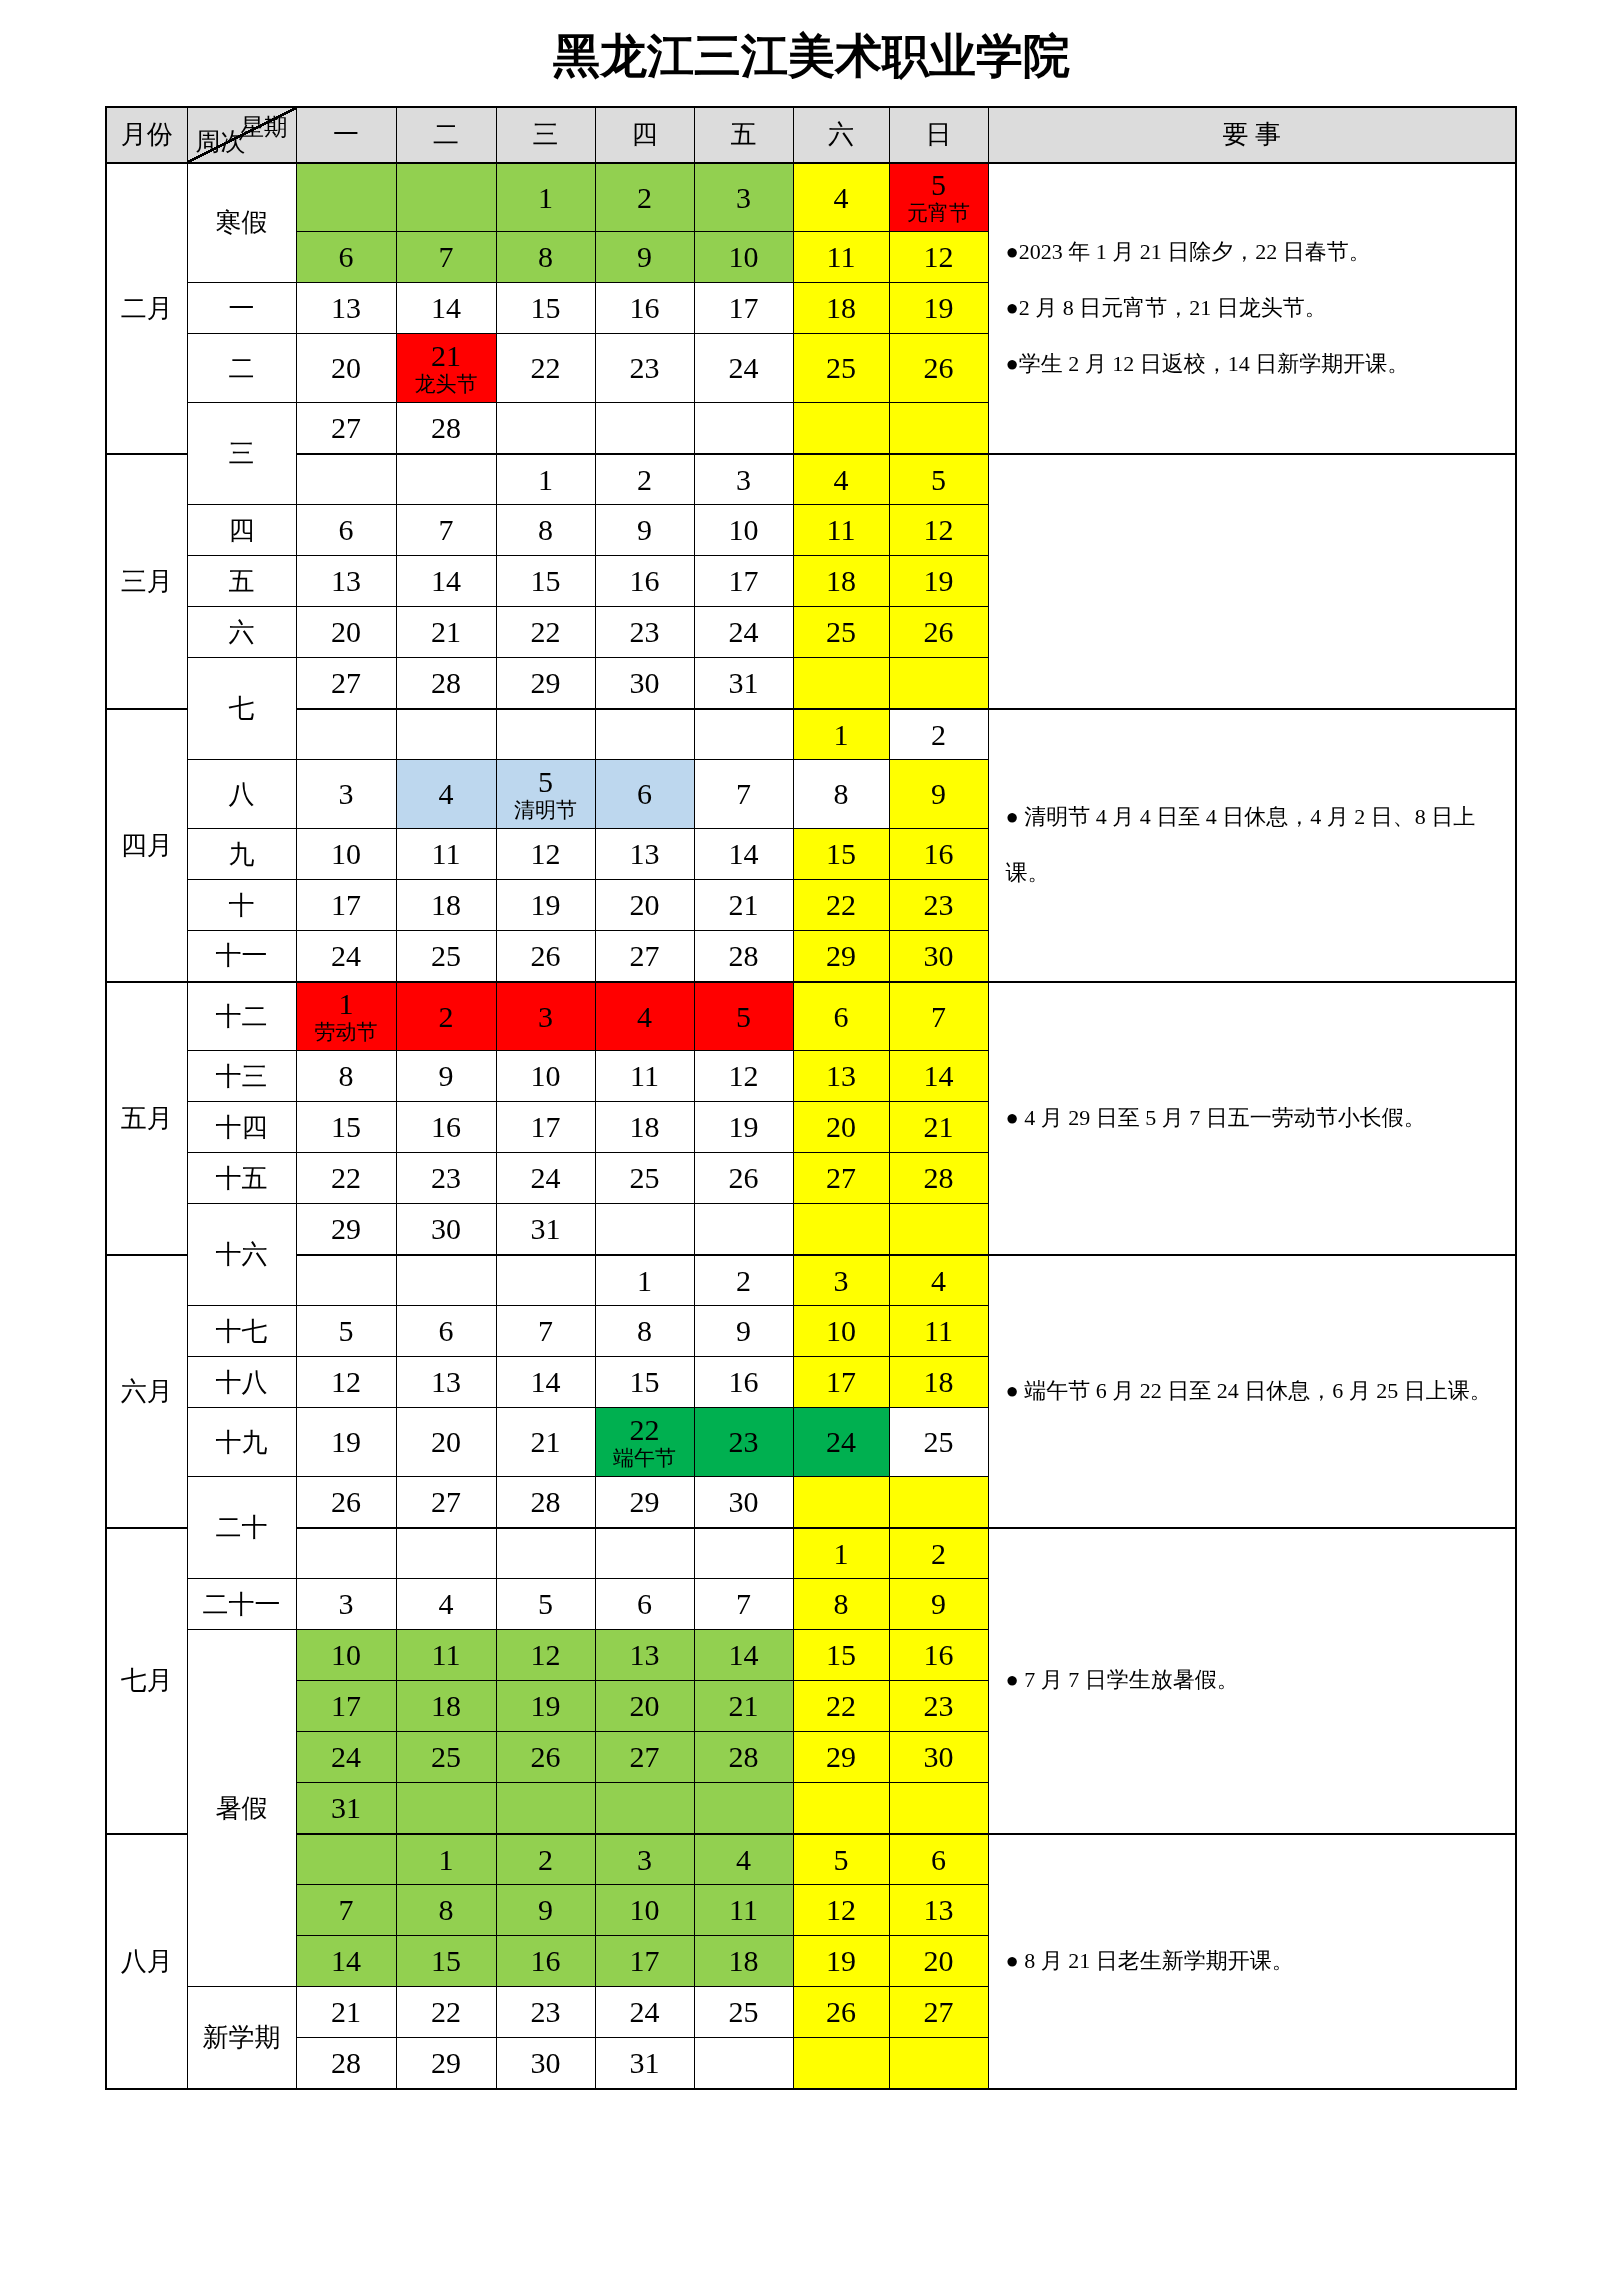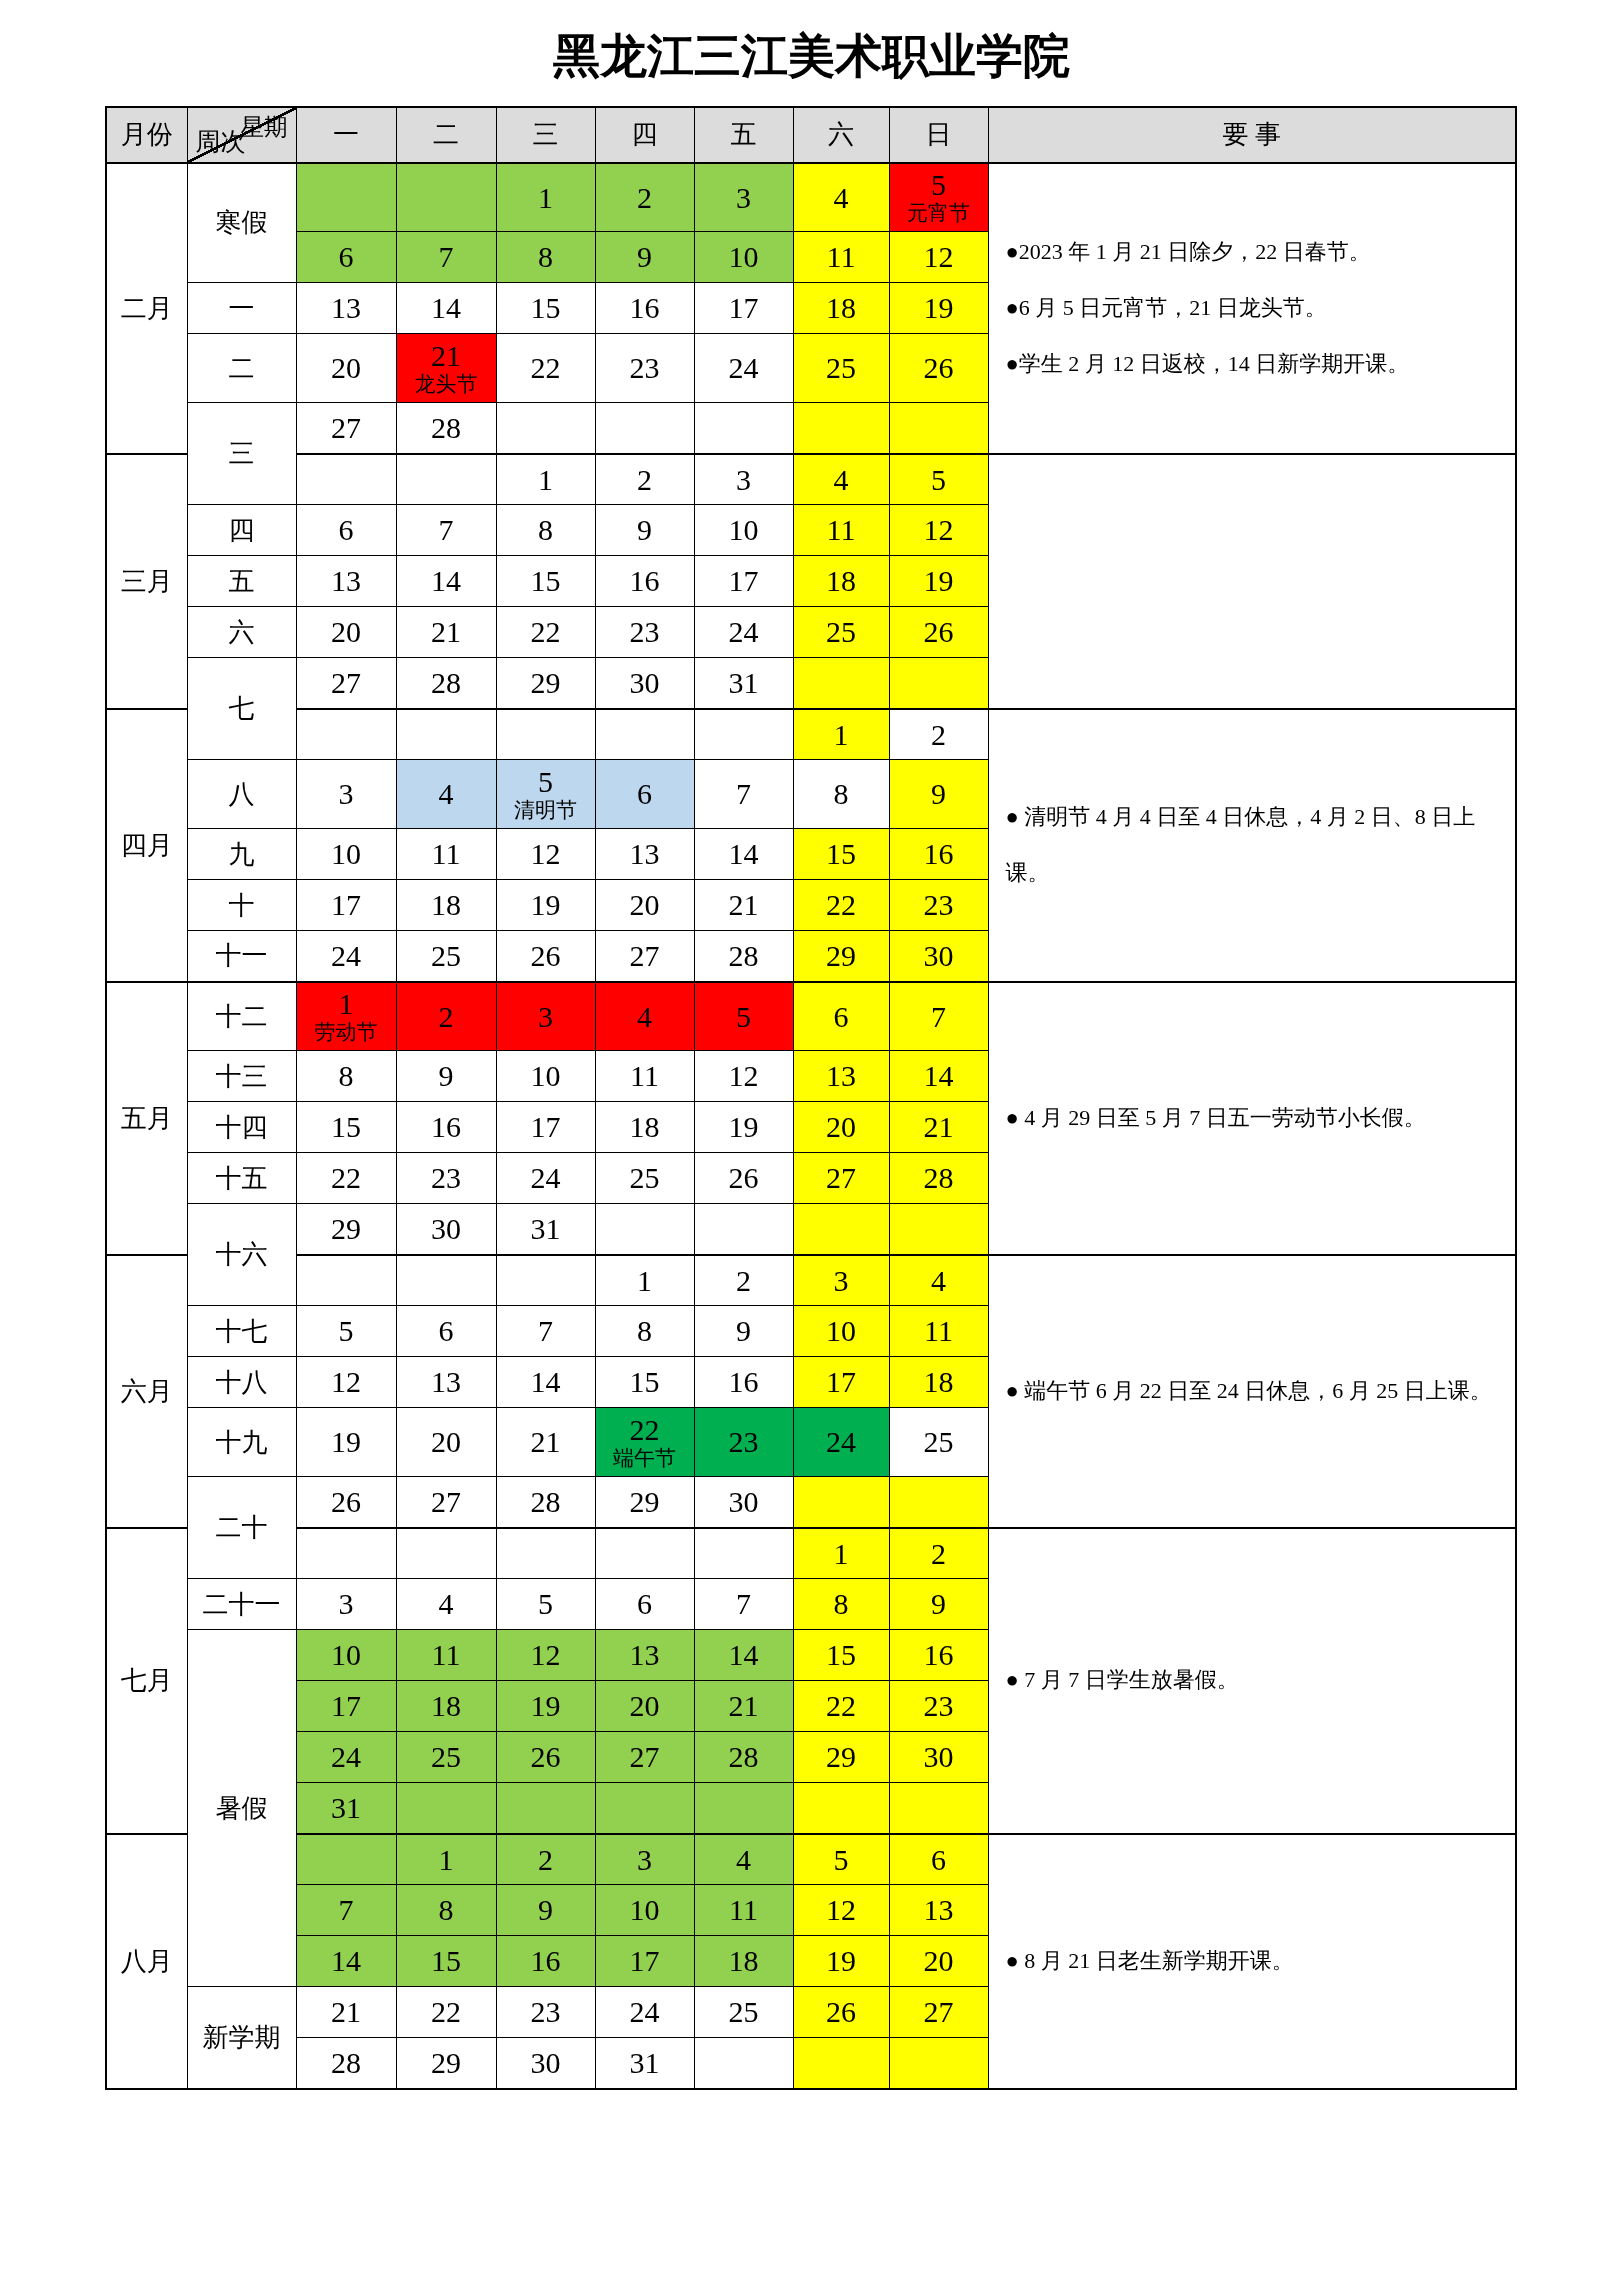--- a/index.html
+++ b/index.html
@@ -98,21 +98,21 @@
         </td>
         <td class="day-cell" style="background: rgb(255, 255, 0);">
           <div class="num">4</div>
         </td>
         <td class="day-cell" style="background: rgb(255, 0, 0);">
           <div class="num">5</div>
           <div class="sub">元宵节</div>
         </td>
         <td class="events-cell" rowspan="5">
           <div class="event-line">●2023 年 1 月 21 日除夕，22 日春节。</div>
-          <div class="event-line">●6 月 5 日元宵节，21 日龙头节。</div>
+          <div class="event-line">●2 月 8 日元宵节，21 日龙头节。</div>
           <div class="event-line">●学生 2 月 12 日返校，14 日新学期开课。</div>
         </td>
       </tr>
       <tr>
         <td class="day-cell" style="background: rgb(146, 208, 80);">
           <div class="num">6</div>
         </td>
         <td class="day-cell" style="background: rgb(146, 208, 80);">
           <div class="num">7</div>
         </td>

